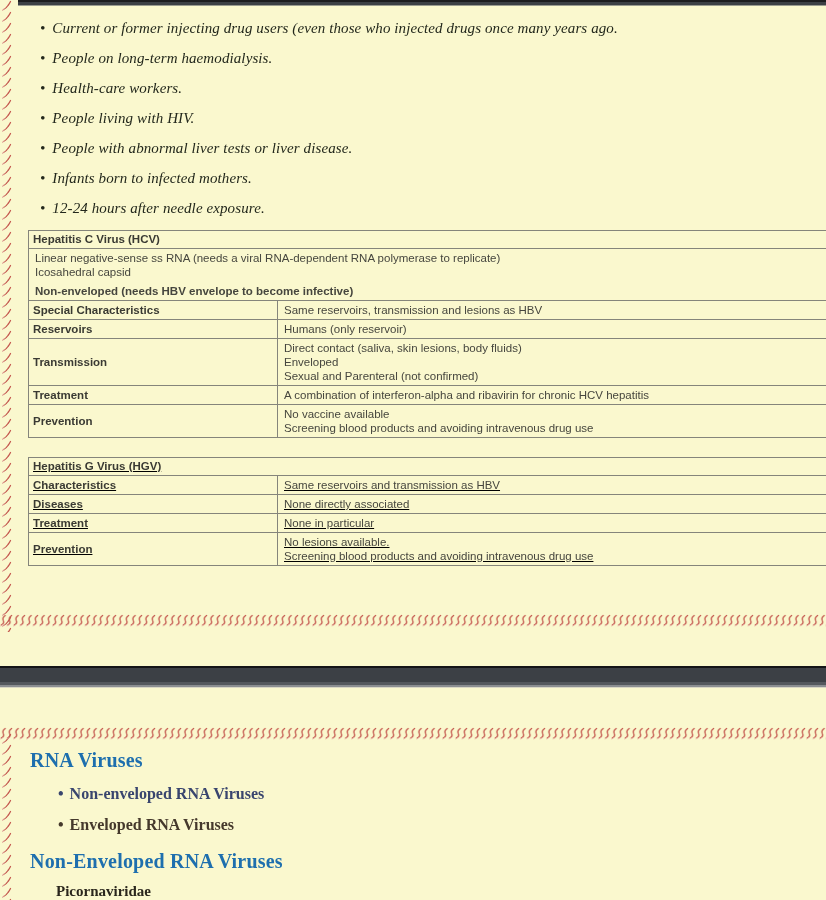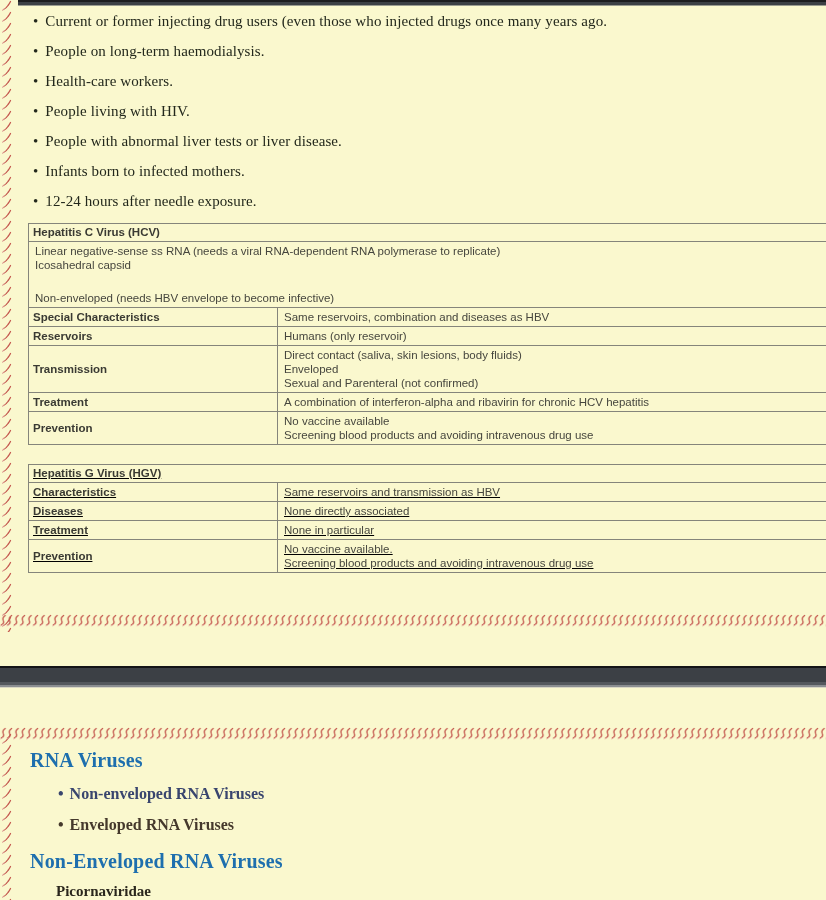--- a/index.html
+++ b/index.html
@@ -18,21 +18,21 @@
     background:linear-gradient(180deg,#141517 0 2px,#3c4045 2px 16px,#54585d 16px 19px,#8b8e91 19px 21px,#d9d7c4 21px 22px);
   }
   .squiggle-h{position:absolute;left:0;width:826px;height:14px;}
   .sq-h-p1{top:613px;}
   .sq-h-p2{top:726px;}
   .squiggle-v{position:absolute;left:0;width:14px;}
   .sq-v-p1{top:0;height:632px;}
   .sq-v-p2{top:733px;height:167px;}
   
   #page1-content{position:absolute;left:30px;top:6px;right:0;}
-  ul.doc-bullets{list-style:none;margin:1px;padding:6px 0 0 2px;}
+  ul.doc-bullets{list-style:none;margin:8px;padding:6px 0 0 2px;font-style:italic;}
   ul.doc-bullets li{
     font-size:15px;line-height:16px;color:#23281c;margin:0 0 14px 0;
     letter-spacing:.1px;
   }
   ul.doc-bullets li .b-dot{margin-right:7px;color:#23281c;}
   
   .doc-table{
     margin:7px 0 0 -2px;
     border:1px solid #85857b;border-right:none;
     font-family:"Liberation Sans",sans-serif;
@@ -43,21 +43,21 @@
     padding:1px 4px;min-height:15px;
   }
   .t-row{display:flex;border-top:1px solid #85857b;}
   .t-key{
     flex:0 0 244px;border-right:1px solid #85857b;
     font-weight:bold;font-size:11.5px;line-height:14px;color:#3a3a33;
     padding:2px 0 2px 4px;display:flex;align-items:center;
   }
   .t-val{flex:1;padding:2px 0 2px 6px;font-size:11.5px;line-height:14px;color:#46463e;min-height:13px;}
   .t-val .t-line{white-space:nowrap;overflow:hidden;}
-  .t-val .t-line.gap{margin-top:19px;}
+  .t-val .t-line.gap{margin-top:5px;font-weight:bold;}
   .row-min .t-key,.row-min .t-val{min-height:13px;}
   
   #page2-content{position:absolute;left:30px;top:744px;right:0;}
   .h-blue{
     font-size:20px;line-height:24px;font-weight:bold;color:#1e6fae;
     margin:4px 0 0 0;letter-spacing:.2px;
   }
   ul.p2-bullets{list-style:none;margin:14px 0 0 0;padding:0 0 0 28px;}
   ul.p2-bullets li{font-size:16px;line-height:16px;font-weight:bold;margin:0 0 15px 0;}
   ul.p2-bullets li .b-dot{margin-right:6px;}
@@ -134,21 +134,21 @@
         <div class="t-val">
           <div class="t-line">Linear negative-sense ss RNA (needs a viral RNA-dependent RNA polymerase to replicate)</div>
           <div class="t-line">Icosahedral capsid</div>
           <div class="t-line gap">Non-enveloped (needs HBV envelope to become infective)</div>
         </div>
       </div>
 
       <div class="t-row row-min">
         <div class="t-key">Special Characteristics</div>
         <div class="t-val">
-          <div class="t-line">Same reservoirs, combination and diseases as HBV</div>
+          <div class="t-line">Same reservoirs, transmission and lesions as HBV</div>
         </div>
       </div>
 
       <div class="t-row row-min">
         <div class="t-key">Reservoirs</div>
         <div class="t-val">
           <div class="t-line">Humans (only reservoir)</div>
         </div>
       </div>
 
@@ -197,21 +197,21 @@
       <div class="t-row row-min">
         <div class="t-key">Treatment</div>
         <div class="t-val">
           <div class="t-line">None in particular</div>
         </div>
       </div>
 
       <div class="t-row">
         <div class="t-key">Prevention</div>
         <div class="t-val">
-          <div class="t-line">No vaccine available.</div>
+          <div class="t-line">No lesions available.</div>
           <div class="t-line">Screening blood products and avoiding intravenous drug use</div>
         </div>
       </div>
     </div>
 
   </div>
 
   <div id="page2-content">
     <div class="h-blue">RNA Viruses</div>
 

